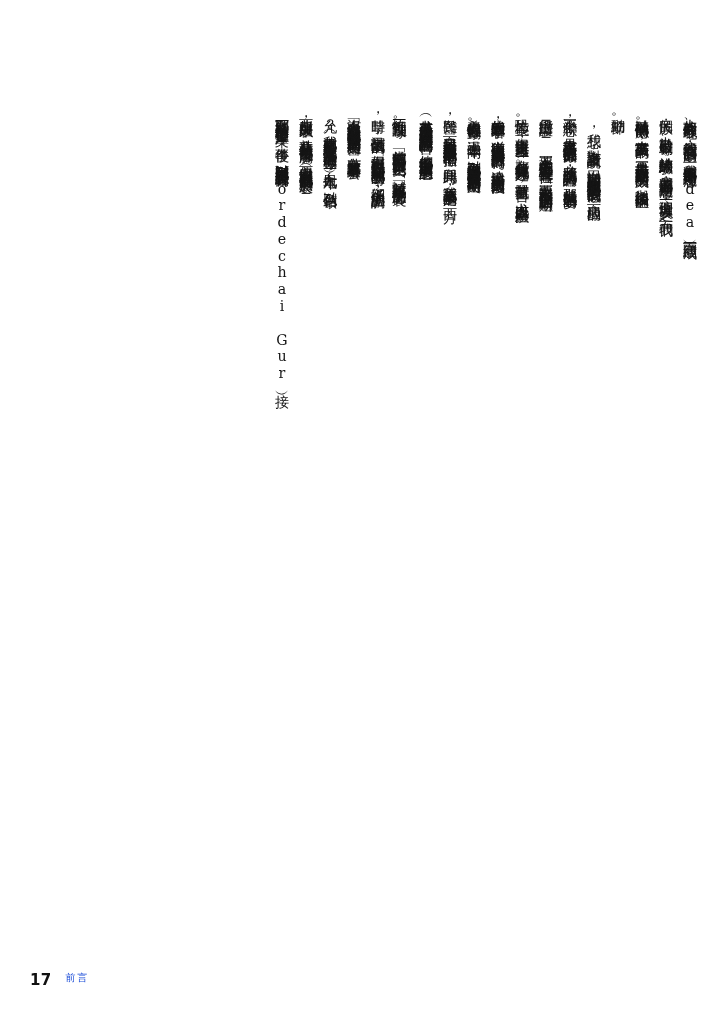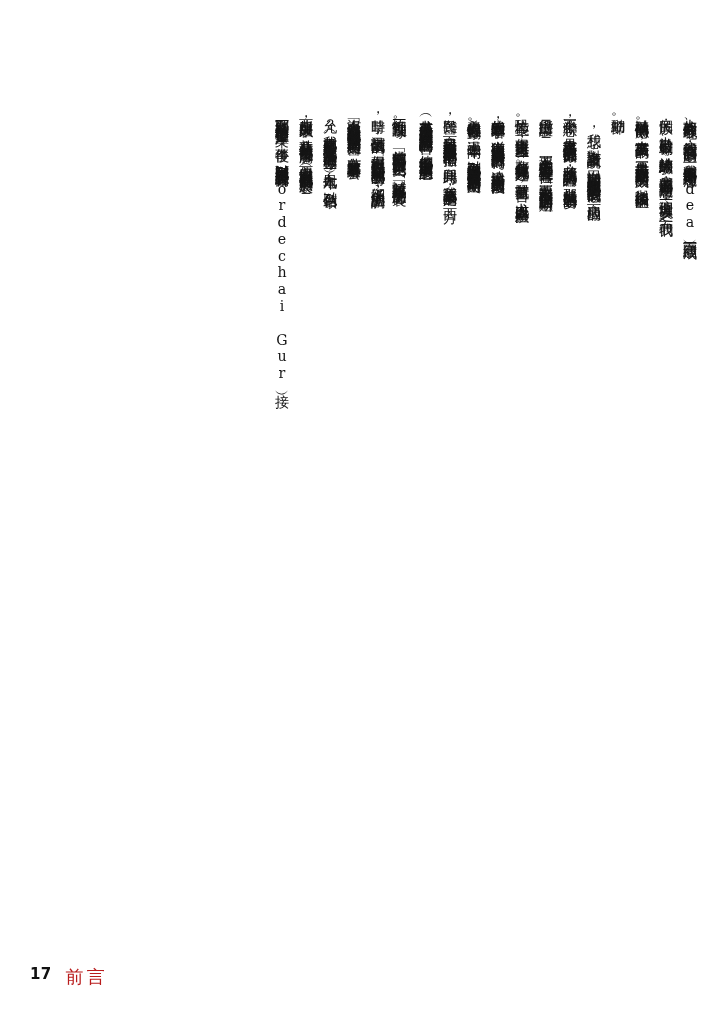--- a/index.html
+++ b/index.html
@@ -77,22 +77,22 @@
   }
   #folio {
     font-family: "DejaVu Sans", "Liberation Sans", sans-serif;
     font-size: 15px;
     font-weight: 700;
     color: #111;
     letter-spacing: 0.02em;
   }
   #running-head {
     font-family: "DejaVu Serif", "Liberation Serif", serif;
-    font-size: 18px;
-    color: #b91c1c;
+    font-size: 10px;
+    color: #1d4ed8;
     letter-spacing: 0.18em;
   }
 
   
   #page-edge {
     position: absolute;
     inset: 0;
     pointer-events: none;
     box-shadow: inset 0 0 0 1px #ffffff;
   }

